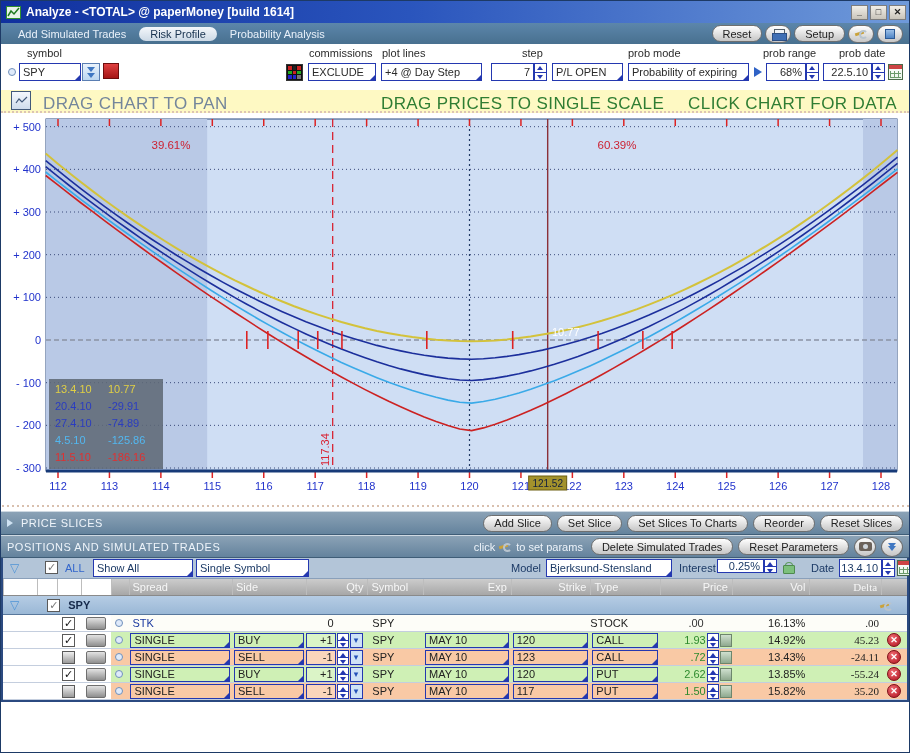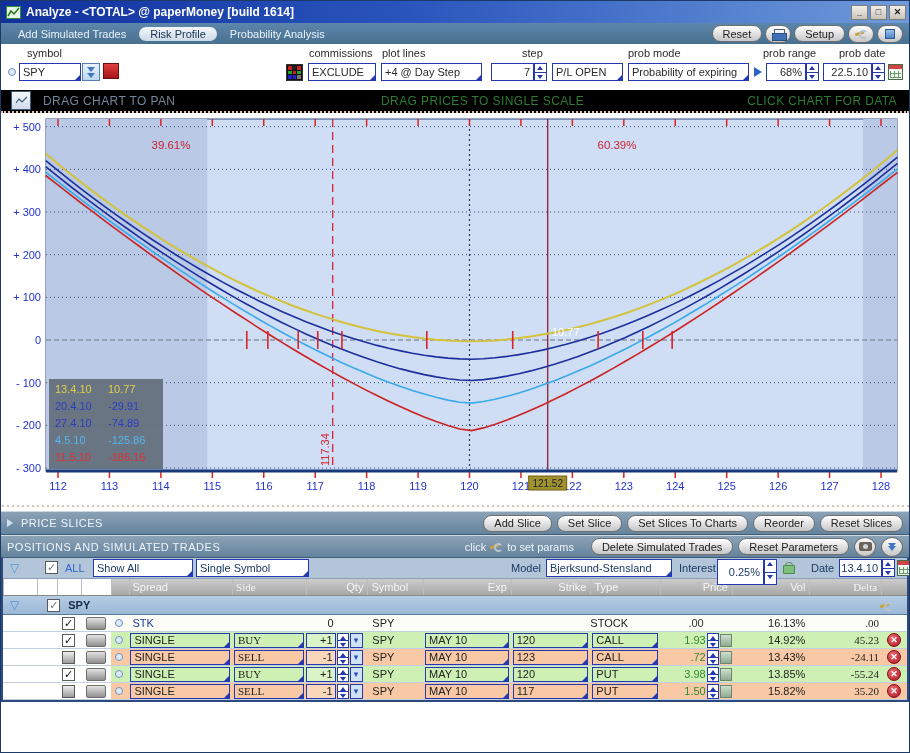--- a/index.html
+++ b/index.html
@@ -33,35 +33,35 @@
   .radio{width:8px;height:8px;border:1px solid #7090bb;border-radius:50%;background:#dfeafa;display:inline-block;}
   .chevdbl{position:absolute;width:18px;height:18px;border:1px solid #5a7eb2;background:linear-gradient(#eaf3fc,#bcd7f0);display:flex;flex-direction:column;align-items:center;justify-content:center;gap:1px;}
   .tri-dn{width:0;height:0;border-left:4px solid transparent;border-right:4px solid transparent;border-top:5px solid #3f77c2;}
   .redbox{position:absolute;width:16px;height:16px;background:linear-gradient(#e04040,#a51515);border:1px solid #6d0d0d;}
   .gridicon{position:absolute;width:17px;height:17px;border:1px solid #333;display:grid;grid-template-columns:1fr 1fr 1fr;grid-template-rows:1fr 1fr 1fr;gap:1px;background:#111;padding:1px;}
   .calicon{position:absolute;width:15px;height:16px;border:1px solid #4a6a4a;background:linear-gradient(#fff,#e8f4e8);}
   .calicon::before{content:"";position:absolute;left:0;right:0;top:0;height:4px;background:#cc4444;}
   .calicon::after{content:"";position:absolute;left:1px;right:1px;top:6px;bottom:1px;background:repeating-linear-gradient(90deg,#6a9a6a 0 1px,transparent 1px 4px),repeating-linear-gradient(0deg,#6a9a6a 0 1px,transparent 1px 4px);}
   .arrow-r{width:0;height:0;border-top:5px solid transparent;border-bottom:5px solid transparent;border-left:8px solid #2f62c6;position:absolute;}
   
-  .hints{height:23px;background:#000000;position:relative;font-size:12px;border-bottom:2px dotted #dcC4b4;}
+  .hints{height:23px;background:#fef9c3;position:relative;font-size:17px;border-bottom:2px dotted #dcC4b4;}
   .panbtn{position:absolute;left:10px;top:1px;width:20px;height:19px;border:1px solid #41597a;background:linear-gradient(#f4f8fd,#cfdcec);display:flex;align-items:center;justify-content:center;}
   .hint-gray{position:absolute;left:42px;top:4px;color:#74869b;letter-spacing:.4px;}
   .hint-center{position:absolute;left:380px;top:4px;color:#2f7d33;letter-spacing:.4px;}
   .hint-right{position:absolute;right:12px;top:4px;color:#2f7d33;letter-spacing:.4px;}
   
   .chartwrap{height:390px;background:#fff;}
   svg text{font-family:"Liberation Sans",sans-serif;}
   .dotstrip{height:8px;background:#fff;background-image:radial-gradient(circle at 2px 3px,#d9c0ae 1px,transparent 1.4px);background-size:5px 8px;}
   
   .secbar{height:24px;background:linear-gradient(#8ba2b6,#64839d);display:flex;align-items:center;padding:0 6px;gap:4px;border-top:1px solid #cfd9e2;border-bottom:1px solid #3f5d77;}
   .sectitle{color:#eef4fa;font-size:11px;letter-spacing:.5px;margin-left:4px;white-space:nowrap;}
   .secbtns{margin-left:auto;display:flex;align-items:center;gap:5px;}
   .tri-r-w{width:0;height:0;border-top:4px solid transparent;border-bottom:4px solid transparent;border-left:6px solid #cfe2f2;}
-  .paramhint{color:#eef4fa;font-size:11px;display:flex;align-items:center;gap:4px;margin-right:12px;white-space:nowrap;}
+  .paramhint{color:#eef4fa;font-size:11px;display:flex;align-items:center;gap:4px;margin-right:3px;white-space:nowrap;}
   .wrenchico{width:13px;height:7px;position:relative;display:inline-block;}
   .wrenchico::before{content:"";position:absolute;left:0;top:2px;width:9px;height:3px;background:#caa23a;transform:rotate(-18deg);}
   .wrenchico::after{content:"";position:absolute;right:0;top:0;width:5px;height:5px;border:2px solid #b8c4ce;border-right-color:transparent;border-radius:50%;}
   
   .tableblock{border:2px solid #2b4a80;border-top:none;}
   .filterrow{height:21px;background:#b3c5d8;position:relative;font-size:11px;color:#1c3a66;border-bottom:1px solid #8aa0ba;}
   .exparrow{color:#4f94d6;font-size:12px;line-height:1;}
   .cb{width:13px;height:13px;border:1px solid #5a5a5a;background:#fff;display:inline-flex;align-items:center;justify-content:center;font-size:11px;line-height:1;color:#111;}
   .cb.gray{color:#777;}
   .cb.off{background:linear-gradient(#efefef,#9a9a9a);}
@@ -74,21 +74,21 @@
   .trow.buy{background:#cff0b5;}
   .trow.sell{background:#f9c9a5;}
   .trow.stock{background:#fdfdf8;}
   .trow .c{display:flex;align-items:center;height:100%;}
   .w-exp{width:34px;background:#fff;}
   .w-pad{width:20px;background:#fff;}
   .w-cb{width:24px;justify-content:center;background:#fff;}
   .w-gb{width:30px;justify-content:center;background:#fff;}
   .w-rad{width:18px;justify-content:center;}
   .w-spread{width:104px;}
-  .w-side{width:74px;font-family:Liberation Serif, serif;}
+  .w-side{width:74px;}
   .w-qty{width:62px;}
   .w-sym{width:56px;padding-left:5px;}
   .w-expd{width:88px;}
   .w-strike{width:80px;}
   .w-type{width:70px;}
   .w-price{width:72px;justify-content:flex-end;}
   .w-vol{width:78px;justify-content:flex-end;padding-right:4px;}
   .w-delta{width:72px;justify-content:flex-end;padding-right:2px;font-family:Liberation Serif, serif;}
   .w-del{width:26px;justify-content:center;}
   .r{justify-content:flex-end;padding-right:4px;text-align:right;}
@@ -399,21 +399,21 @@
           <span>Show All</span>
         </span>
       <span class="dd ddw" style="left:193px;top:1px;width:113px">
           <span>Single Symbol</span>
         </span>
       <span style="position:absolute;left:508px;top:4px">Model</span>
       <span class="dd ddw" style="left:543px;top:1px;width:126px">
           <span>Bjerksund-Stensland</span>
         </span>
       <span style="position:absolute;left:676px;top:4px">Interest</span>
-      <span class="spinwrap" style="left:714px;top:1px;width:60px;height:26px">
+      <span class="spinwrap" style="left:714px;top:1px;width:60px;height:14px">
         <span class="spinval">0.25%</span>
         <span class="spin">
             <span class="sp up"></span>
             <span class="sp dn"></span>
           </span>
       </span>
       <span class="lockico" style="position:absolute;left:780px;top:4px"></span>
       <span style="position:absolute;left:808px;top:4px">Date</span>
       <span class="spinwrap" style="left:836px;top:1px;width:56px;height:18px">
         <span class="spinval">13.4.10</span>
@@ -665,21 +665,21 @@
             <span class="rowdd">
               <span>120</span>
             </span>
           </div>
           <div class="c w-type">
             <span class="rowdd">
               <span>PUT</span>
             </span>
           </div>
           <div class="c w-price">
-            <span class="pricetxt">3.98</span>
+            <span class="pricetxt">2.62</span>
             <span class="rowspin">
               <span class="sp up"></span>
               <span class="sp dn"></span>
             </span>
             <span class="linkicon"></span>
           </div>
           <div class="c w-vol">
             <span>13.85%</span>
           </div>
           <div class="c w-delta">

